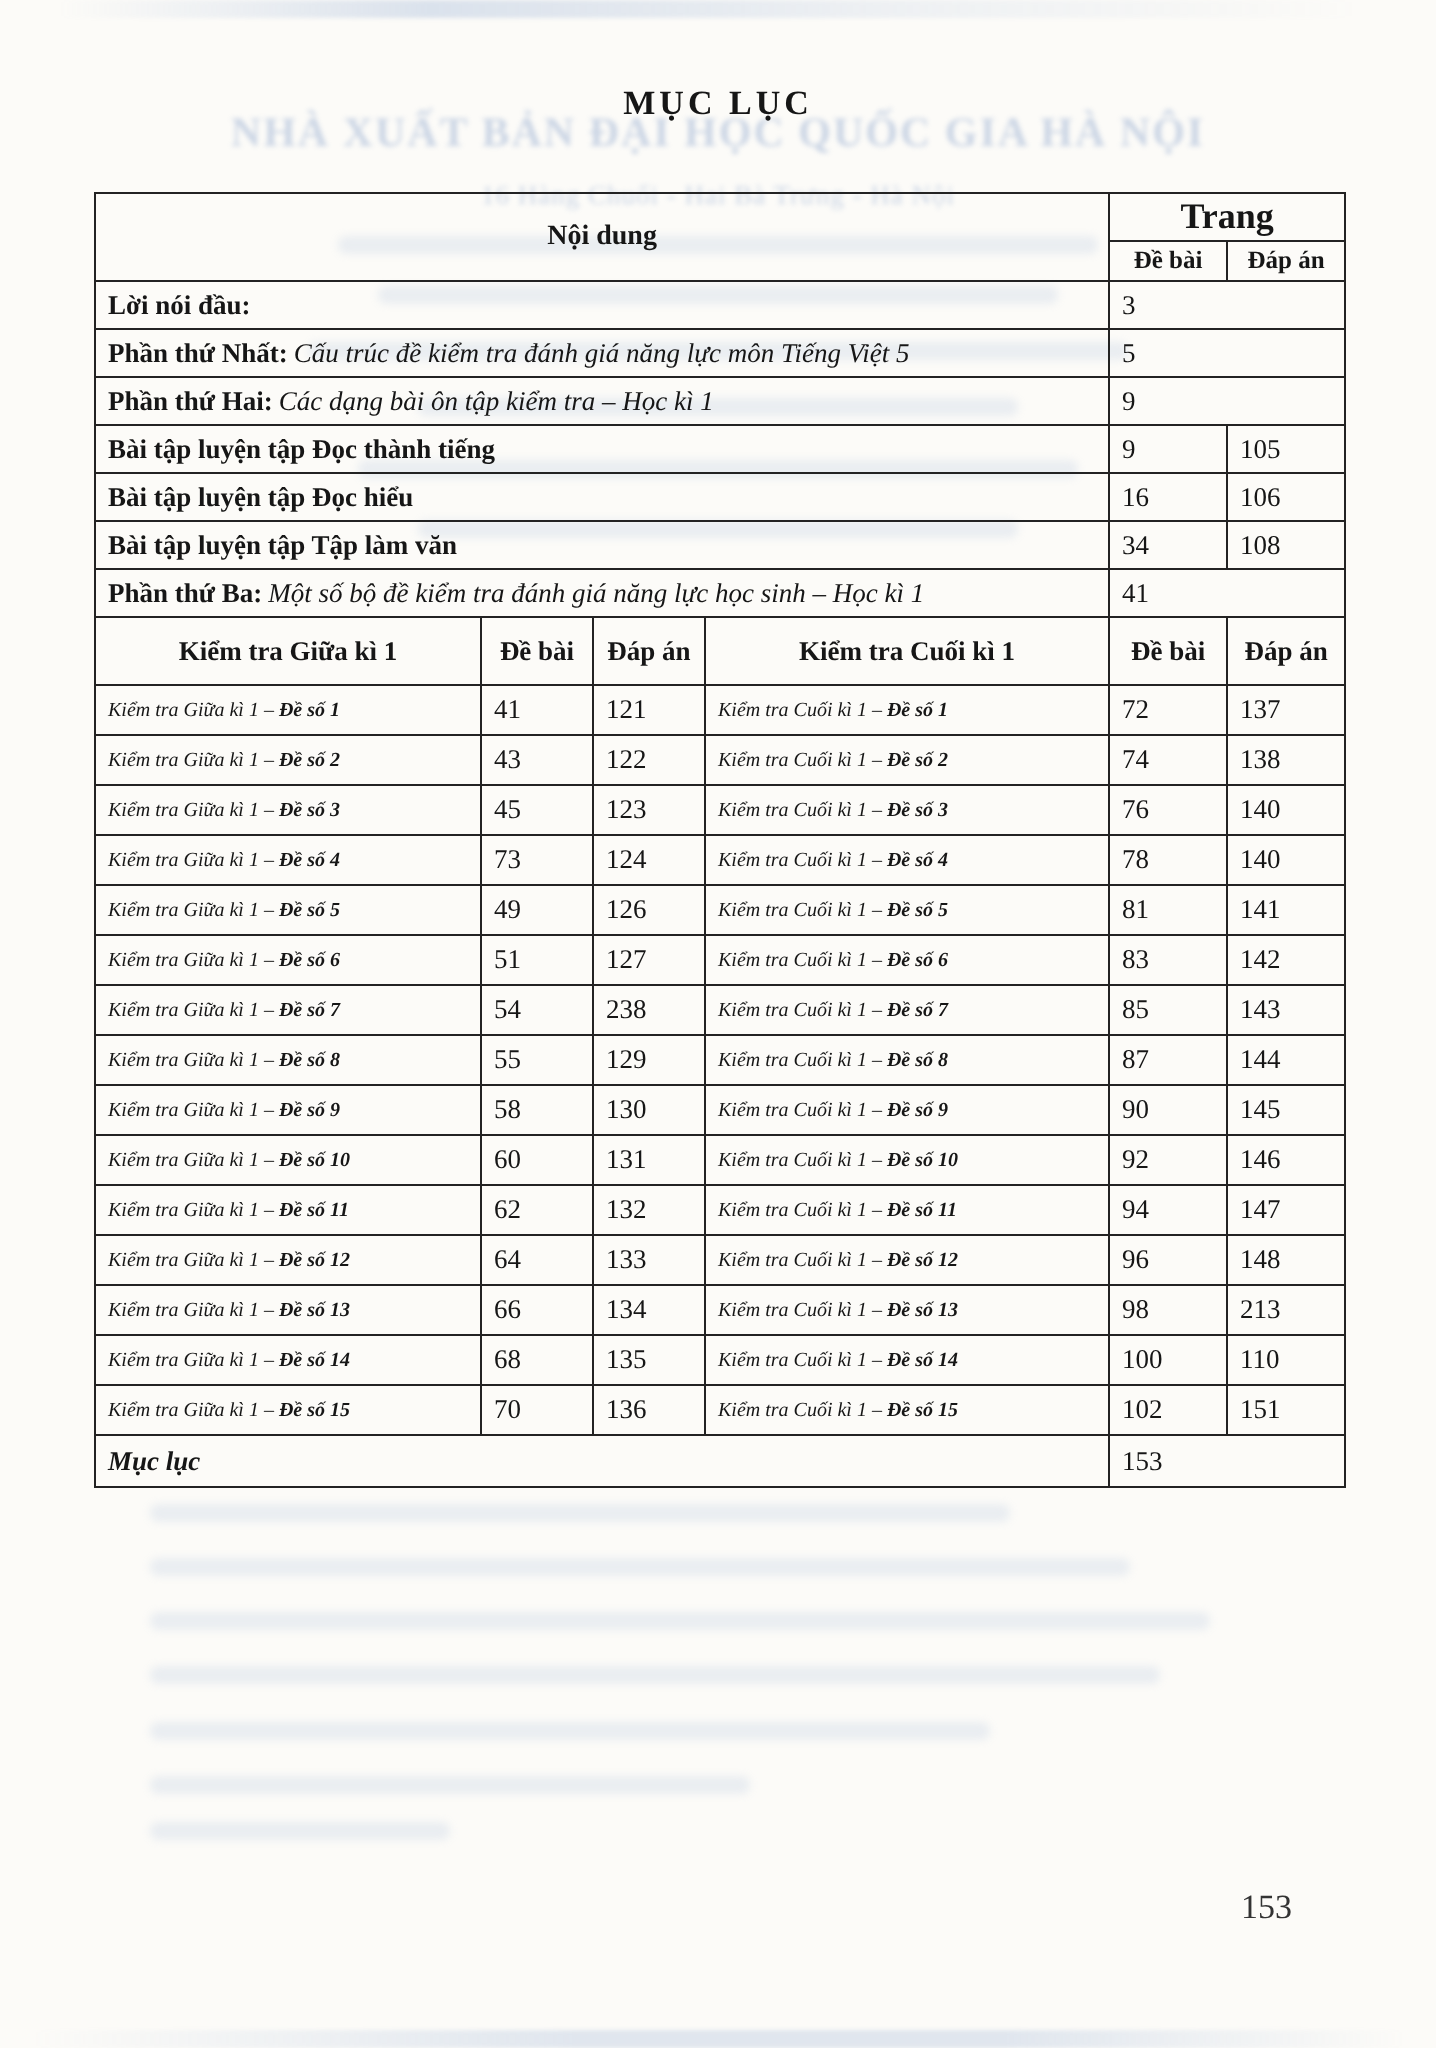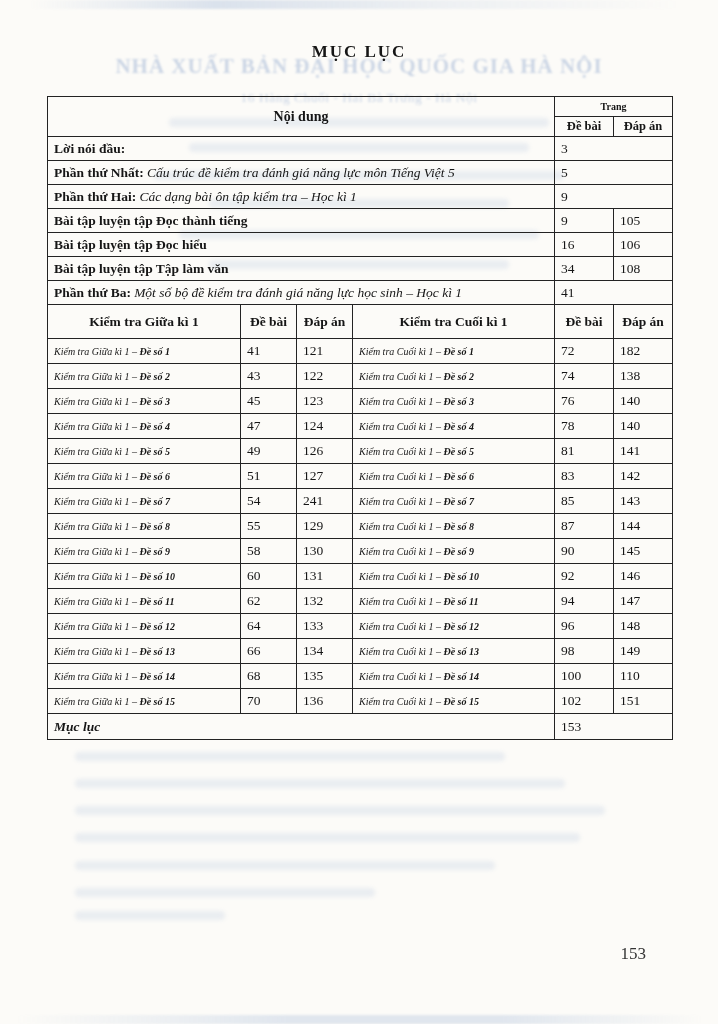--- a/index.html
+++ b/index.html
@@ -47,21 +47,21 @@
     padding: 1px 6px;
     font-size: 13.5px;
     vertical-align: middle;
     overflow: hidden;
     white-space: nowrap;
     font-weight: normal;
     text-align: left;
   }
   .toc thead th { height: 20px; text-align: center; }
   th.content-h { font-weight: bold; font-size: 14px; }
-  th.trang-h { font-weight: bold; font-size: 10px; }
+  th.trang-h { font-weight: bold; font-size: 18px; }
   th.sub-h { font-weight: bold; font-size: 12.5px; text-align: center; }
   tr.row td { height: 24px; }
   tr.mid th { height: 34px; font-weight: bold; font-size: 13.5px; text-align: center; }
   tr.exam td { height: 25px; }
   tr.footer td { height: 26px; }
   .num { text-align: center; }
   .merged { text-align: center; padding-right: 22px; }
   .b  { font-weight: bold; }
   .i  { font-style: italic; text-align: right; }
   .bi { font-weight: bold; font-style: italic; }
@@ -159,41 +159,41 @@
       <th class="sub-h">Đáp án</th>
     </tr>
   </tbody>
   <tbody id="exam-body">
       <tr class="exam">
     <td class="exam-label"><span class="i">Kiểm tra Giữa kì 1 –</span> <span class="bi">Đề số 1</span></td>
     <td class="num">41</td>
     <td class="num">121</td>
     <td class="exam-label"><span class="i">Kiểm tra Cuối kì 1 –</span> <span class="bi">Đề số 1</span></td>
     <td class="num">72</td>
-    <td class="num">182</td>
+    <td class="num">137</td>
   </tr>
       <tr class="exam">
     <td class="exam-label"><span class="i">Kiểm tra Giữa kì 1 –</span> <span class="bi">Đề số 2</span></td>
     <td class="num">43</td>
     <td class="num">122</td>
     <td class="exam-label"><span class="i">Kiểm tra Cuối kì 1 –</span> <span class="bi">Đề số 2</span></td>
     <td class="num">74</td>
     <td class="num">138</td>
   </tr>
       <tr class="exam">
     <td class="exam-label"><span class="i">Kiểm tra Giữa kì 1 –</span> <span class="bi">Đề số 3</span></td>
     <td class="num">45</td>
     <td class="num">123</td>
     <td class="exam-label"><span class="i">Kiểm tra Cuối kì 1 –</span> <span class="bi">Đề số 3</span></td>
     <td class="num">76</td>
     <td class="num">140</td>
   </tr>
       <tr class="exam">
     <td class="exam-label"><span class="i">Kiểm tra Giữa kì 1 –</span> <span class="bi">Đề số 4</span></td>
-    <td class="num">47</td>
+    <td class="num">73</td>
     <td class="num">124</td>
     <td class="exam-label"><span class="i">Kiểm tra Cuối kì 1 –</span> <span class="bi">Đề số 4</span></td>
     <td class="num">78</td>
     <td class="num">140</td>
   </tr>
       <tr class="exam">
     <td class="exam-label"><span class="i">Kiểm tra Giữa kì 1 –</span> <span class="bi">Đề số 5</span></td>
     <td class="num">49</td>
     <td class="num">126</td>
     <td class="exam-label"><span class="i">Kiểm tra Cuối kì 1 –</span> <span class="bi">Đề số 5</span></td>
@@ -204,21 +204,21 @@
     <td class="exam-label"><span class="i">Kiểm tra Giữa kì 1 –</span> <span class="bi">Đề số 6</span></td>
     <td class="num">51</td>
     <td class="num">127</td>
     <td class="exam-label"><span class="i">Kiểm tra Cuối kì 1 –</span> <span class="bi">Đề số 6</span></td>
     <td class="num">83</td>
     <td class="num">142</td>
   </tr>
       <tr class="exam">
     <td class="exam-label"><span class="i">Kiểm tra Giữa kì 1 –</span> <span class="bi">Đề số 7</span></td>
     <td class="num">54</td>
-    <td class="num">241</td>
+    <td class="num">238</td>
     <td class="exam-label"><span class="i">Kiểm tra Cuối kì 1 –</span> <span class="bi">Đề số 7</span></td>
     <td class="num">85</td>
     <td class="num">143</td>
   </tr>
       <tr class="exam">
     <td class="exam-label"><span class="i">Kiểm tra Giữa kì 1 –</span> <span class="bi">Đề số 8</span></td>
     <td class="num">55</td>
     <td class="num">129</td>
     <td class="exam-label"><span class="i">Kiểm tra Cuối kì 1 –</span> <span class="bi">Đề số 8</span></td>
     <td class="num">87</td>
@@ -255,21 +255,21 @@
     <td class="exam-label"><span class="i">Kiểm tra Cuối kì 1 –</span> <span class="bi">Đề số 12</span></td>
     <td class="num">96</td>
     <td class="num">148</td>
   </tr>
       <tr class="exam">
     <td class="exam-label"><span class="i">Kiểm tra Giữa kì 1 –</span> <span class="bi">Đề số 13</span></td>
     <td class="num">66</td>
     <td class="num">134</td>
     <td class="exam-label"><span class="i">Kiểm tra Cuối kì 1 –</span> <span class="bi">Đề số 13</span></td>
     <td class="num">98</td>
-    <td class="num">149</td>
+    <td class="num">213</td>
   </tr>
       <tr class="exam">
     <td class="exam-label"><span class="i">Kiểm tra Giữa kì 1 –</span> <span class="bi">Đề số 14</span></td>
     <td class="num">68</td>
     <td class="num">135</td>
     <td class="exam-label"><span class="i">Kiểm tra Cuối kì 1 –</span> <span class="bi">Đề số 14</span></td>
     <td class="num">100</td>
     <td class="num">110</td>
   </tr>
       <tr class="exam">

